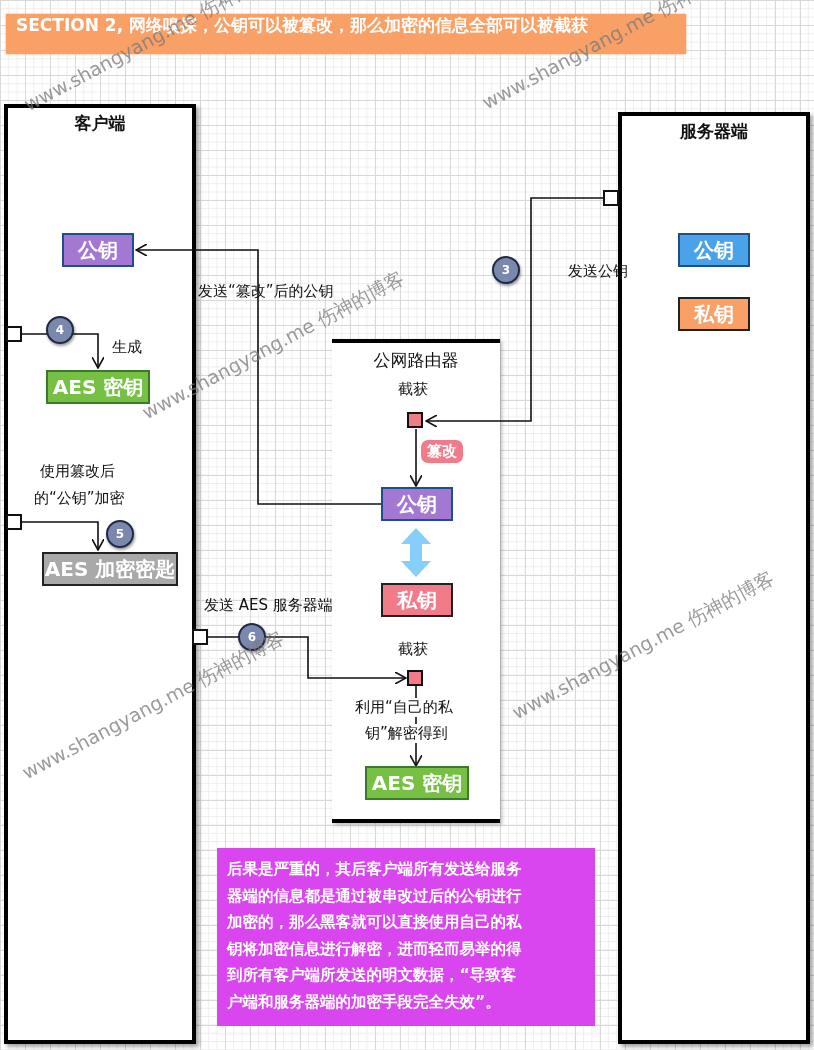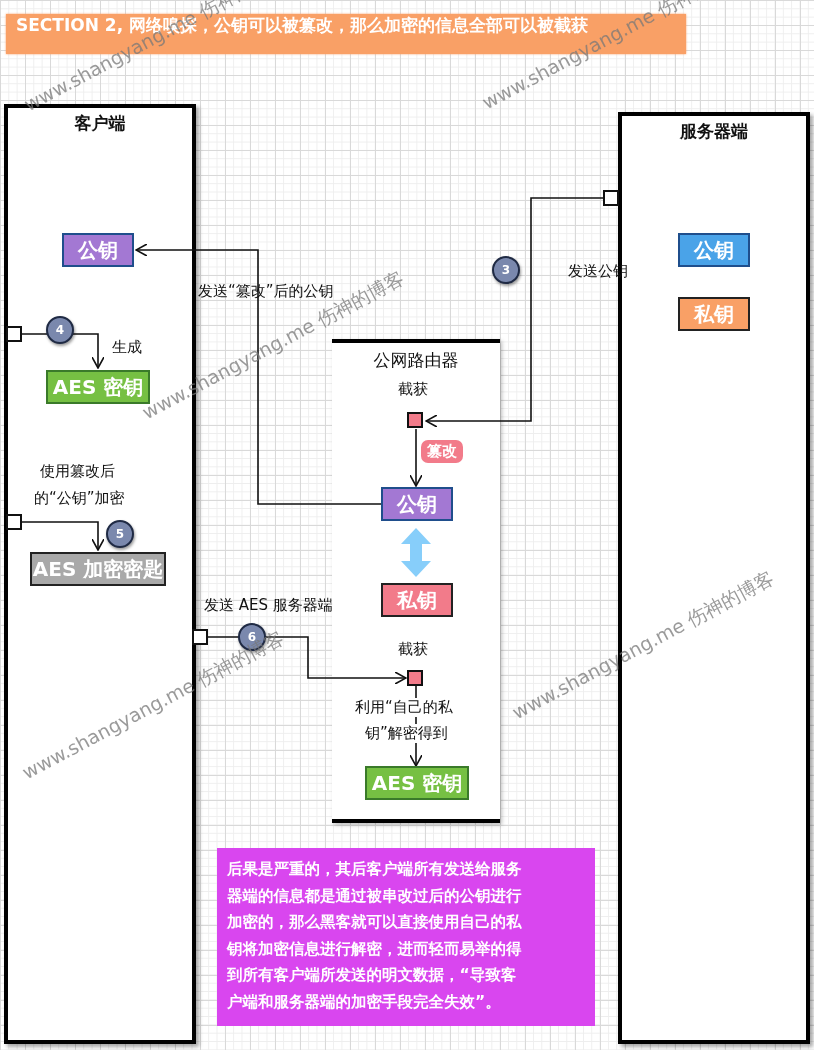--- a/index.html
+++ b/index.html
@@ -37,21 +37,21 @@
   .key {
     position: absolute; color: #fff; font-weight: bold; font-size: 20px;
     display: flex; align-items: center; justify-content: center;
     border: 2px solid;
   }
   .purple { background: #a378d3; border-color: #1f4e8c; }
   .blue   { background: #4aa3e8; border-color: #1f4e8c; }
   .orange { background: #f9a066; border-color: #222; }
   .pink   { background: #f27b8a; border-color: #222; }
   .green  { background: #76c043; border-color: #3a7a2a; }
-  .gray   { background: #a9a9a9; border-color: #222; }
+  .gray   { background: #a9a9a9; border-color: #222; margin-left: 12px; }
   .label { position: absolute; font-size: 15px; color: #111; white-space: nowrap; }
   .center { text-align: center; }
   .circle {
     position: absolute; width: 28px; height: 28px; border-radius: 50%;
     background: #7a88ad; border: 2px solid #1f2a44; color: #fff;
     font-size: 12px; font-weight: bold; display: flex; align-items: center;
     justify-content: center; box-shadow: 1px 2px 3px rgba(0,0,0,0.4);
   }
   .port {
     position: absolute; width: 16px; height: 16px; background: #fff; border: 2px solid #111;

